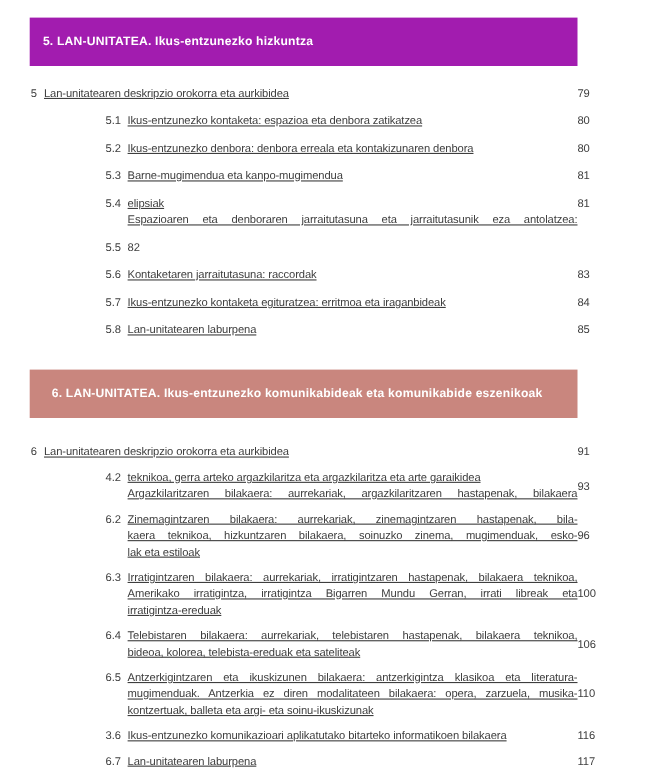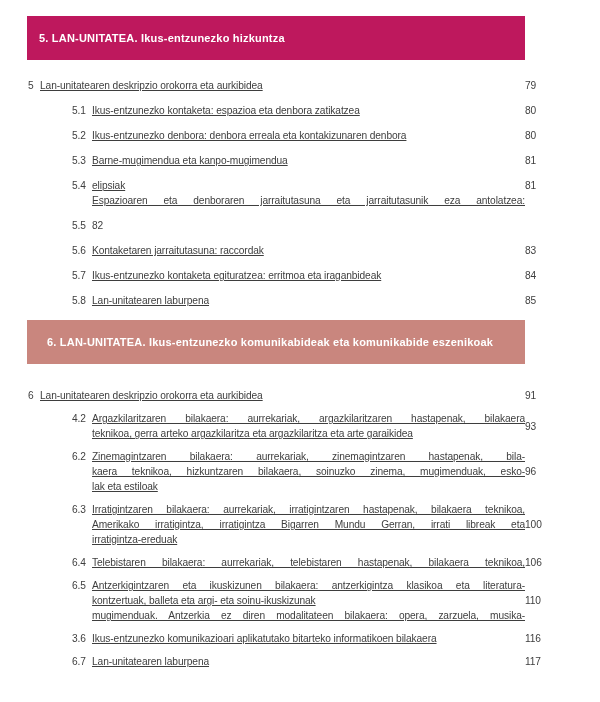--- a/index.html
+++ b/index.html
@@ -22,58 +22,58 @@
     padding-right: 8px;
   }
   .unit-header .unit-header-title {
     color: #ffffff;
     font-weight: bold;
     font-size: 11px;
     letter-spacing: 0.2px;
     white-space: nowrap;
   }
   .sec5 .unit-header { margin-top: 16px; }
-  .sec6 .unit-header { margin-top: 12px; padding-left: 20px; }
+  .sec6 .unit-header { margin-top: 28px; padding-left: 20px; }
 
   .toc-list { font-size: 10.2px; letter-spacing: -0.1px; line-height: 15px; }
   .sec5 .toc-list { margin-top: 18px; }
   .sec6 .toc-list { margin-top: 24px; }
 
   .toc-row {
     display: flex;
     align-items: flex-start;
     padding-right: 40px;
   }
   .sec5 .toc-row { margin-bottom: 10px; }
   .sec6 .toc-row { margin-bottom: 8px; }
 
   .toc-row.level1 { padding-left: 28px; }
   .toc-row.level1 .toc-num { width: 12px; }
-  .toc-row.level2 { padding-left: 72px; }
+  .toc-row.level2 { padding-left: 96px; }
   .toc-row.level2 .toc-num { width: 20px; }
 
   .toc-num { flex: none; }
   .toc-text { flex: 1 1 auto; min-width: 0; }
   .toc-line { white-space: normal; text-decoration: underline; }
   .toc-line.just { text-align: justify; text-align-last: justify; -moz-text-align-last: justify; }
 
   .toc-page {
     flex: none;
     width: 35px;
     align-self: flex-start;
   }
   .toc-page.pg-center { align-self: center; }
 </style>
 </head>
 <body>
 
 <div class="page" style="color: rgb(62, 62, 62);">
 
   <section class="unit sec5">
-    <header class="unit-header" style="background-color: #be185d;">
+    <header class="unit-header" style="background-color: #a21caf;">
       <span class="unit-header-title">5. LAN-UNITATEA. Ikus-entzunezko hizkuntza</span>
     </header>
     <div class="toc-list">
         <div class="toc-row level1">
           <span class="toc-num">5</span>
           <div class="toc-text">
             <div class="toc-line">Lan-unitatearen deskripzio orokorra eta aurkibidea</div>
           </div>
           <span class="toc-page">79</span>
         </div>
@@ -142,22 +142,22 @@
         <div class="toc-row level1">
           <span class="toc-num">6</span>
           <div class="toc-text">
             <div class="toc-line">Lan-unitatearen deskripzio orokorra eta aurkibidea</div>
           </div>
           <span class="toc-page pg-center">91</span>
         </div>
         <div class="toc-row level2">
           <span class="toc-num">4.2</span>
           <div class="toc-text">
+            <div class="toc-line">teknikoa, gerra arteko argazkilaritza eta argazkilaritza eta arte garaikidea</div>
             <div class="toc-line just">Argazkilaritzaren bilakaera: aurrekariak, argazkilaritzaren hastapenak, bilakaera</div>
-            <div class="toc-line">teknikoa, gerra arteko argazkilaritza eta argazkilaritza eta arte garaikidea</div>
           </div>
           <span class="toc-page pg-center">93</span>
         </div>
         <div class="toc-row level2">
           <span class="toc-num">6.2</span>
           <div class="toc-text">
             <div class="toc-line just">Zinemagintzaren bilakaera: aurrekariak, zinemagintzaren hastapenak, bila-</div>
             <div class="toc-line just">kaera teknikoa, hizkuntzaren bilakaera, soinuzko zinema, mugimenduak, esko-</div>
             <div class="toc-line">lak eta estiloak</div>
           </div>
@@ -169,29 +169,30 @@
             <div class="toc-line just">Irratigintzaren bilakaera: aurrekariak, irratigintzaren hastapenak, bilakaera teknikoa,</div>
             <div class="toc-line just">Amerikako irratigintza, irratigintza Bigarren Mundu Gerran, irrati libreak eta</div>
             <div class="toc-line">irratigintza-ereduak</div>
           </div>
           <span class="toc-page pg-center">100</span>
         </div>
         <div class="toc-row level2">
           <span class="toc-num">6.4</span>
           <div class="toc-text">
             <div class="toc-line just">Telebistaren bilakaera: aurrekariak, telebistaren hastapenak, bilakaera teknikoa,</div>
+            <div class="toc-line">bideoa, kolorea, telebista-ereduak eta sateliteak</div>
           </div>
           <span class="toc-page pg-center">106</span>
         </div>
         <div class="toc-row level2">
           <span class="toc-num">6.5</span>
           <div class="toc-text">
             <div class="toc-line just">Antzerkigintzaren eta ikuskizunen bilakaera: antzerkigintza klasikoa eta literatura-</div>
+            <div class="toc-line just">mugimenduak. Antzerkia ez diren modalitateen bilakaera: opera, zarzuela, musika-</div>
             <div class="toc-line">kontzertuak, balleta eta argi- eta soinu-ikuskizunak</div>
-            <div class="toc-line just">mugimenduak. Antzerkia ez diren modalitateen bilakaera: opera, zarzuela, musika-</div>
           </div>
           <span class="toc-page pg-center">110</span>
         </div>
         <div class="toc-row level2">
           <span class="toc-num">3.6</span>
           <div class="toc-text">
             <div class="toc-line">Ikus-entzunezko komunikazioari aplikatutako bitarteko informatikoen bilakaera</div>
           </div>
           <span class="toc-page pg-center">116</span>
         </div>

